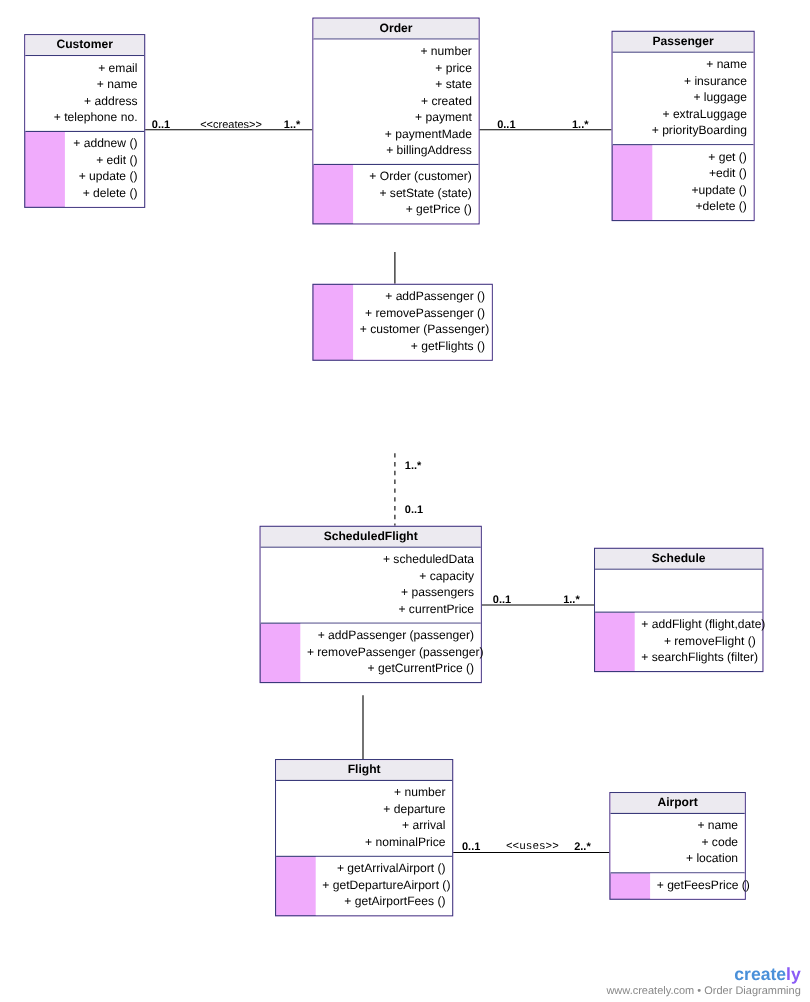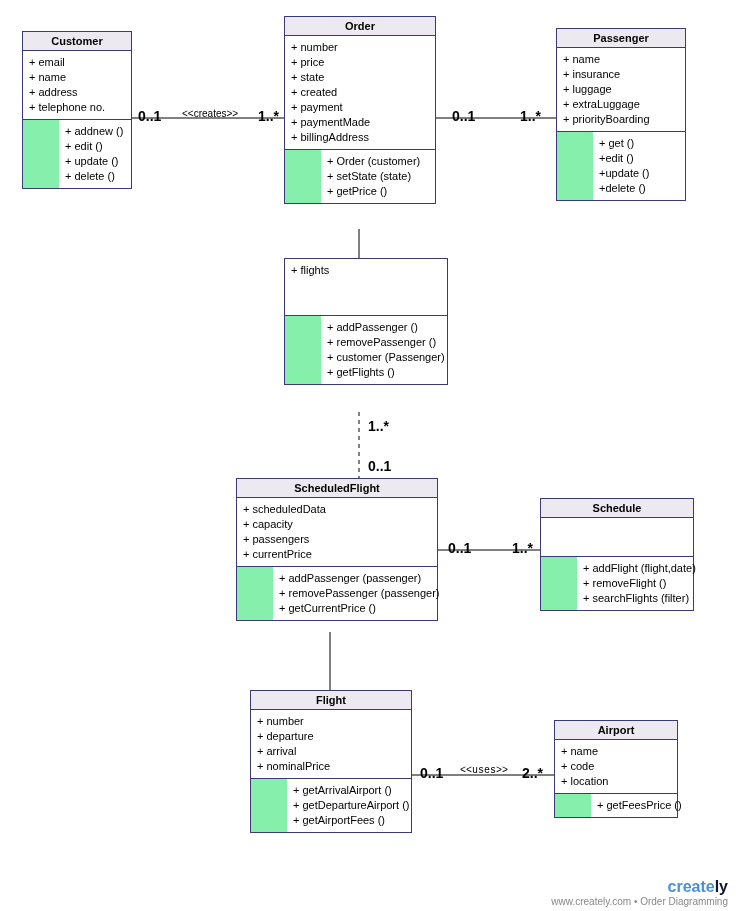--- a/index.html
+++ b/index.html
@@ -9,42 +9,42 @@
     height: 911px;
     font-family: Arial, sans-serif;
     font-size: 11px;
     background: #fff;
     position: relative;
     color: #000;
   }
   .class-box {
     position: absolute;
     border: 1px solid #3a3a7a;
-    background: #86efac;
+    background: #f0abfc;
   }
   .class-title {
     background: #eceaf0;
     border-bottom: 1px solid #3a3a7a;
     text-align: center;
     font-weight: bold;
     padding: 3px 4px;
     font-size: 11px;
   }
   .class-section {
     border-bottom: 1px solid #3a3a7a;
     padding: 4px 6px;
     min-height: 14px;
     line-height: 15px;
     background: #fff;
   }
   .class-section.last { border-bottom: none; margin-left: 36px; }
-  .class-section div { white-space: nowrap; }
+  .class-section div { white-space: nowrap; text-align: right; }
   .mult {
     position: absolute;
-    font-size: 14px;
+    font-size: 10px;
     font-weight: bold;
   }
   .stereo {
     position: absolute;
     font-size: 10px;
   }
   svg.lines {
     position: absolute;
     top: 0; left: 0;
     width: 736px;
@@ -53,21 +53,21 @@
   }
   .footer {
     position: absolute;
     right: 8px;
     bottom: 4px;
     text-align: right;
     font-size: 10px;
     color: #888;
   }
   .footer .brand { font-size: 16px; color: #4a90d9; font-weight: 600; }
-  .footer .brand .ly { color: #0f172a; }
+  .footer .brand .ly { color: #8b5cf6; }
 </style>
 </head>
 <body>
 
 <svg class="lines">
 
   <line x1="131" y1="118" x2="284" y2="118" stroke="#000" stroke-width="1"></line>
 
   <line x1="434" y1="118" x2="556" y2="118" stroke="#000" stroke-width="1"></line>
 
@@ -127,23 +127,20 @@
   </div>
   <div class="class-section last">
     <div>+ get ()</div>
     <div>+edit ()</div>
     <div>+update ()</div>
     <div>+delete ()</div>
   </div>
 </div>
 
 <div class="class-box" style="left:284px; top:258px; width:162px;">
-  <div class="class-section" style="min-height:48px;">
-    <div>+ flights</div>
-  </div>
   <div class="class-section last">
     <div>+ addPassenger ()</div>
     <div>+ removePassenger ()</div>
     <div>+ customer (Passenger)</div>
     <div>+ getFlights ()</div>
   </div>
 </div>
 
 <div class="class-box" style="left:236px; top:478px; width:200px;">
   <div class="class-title">ScheduledFlight</div>

